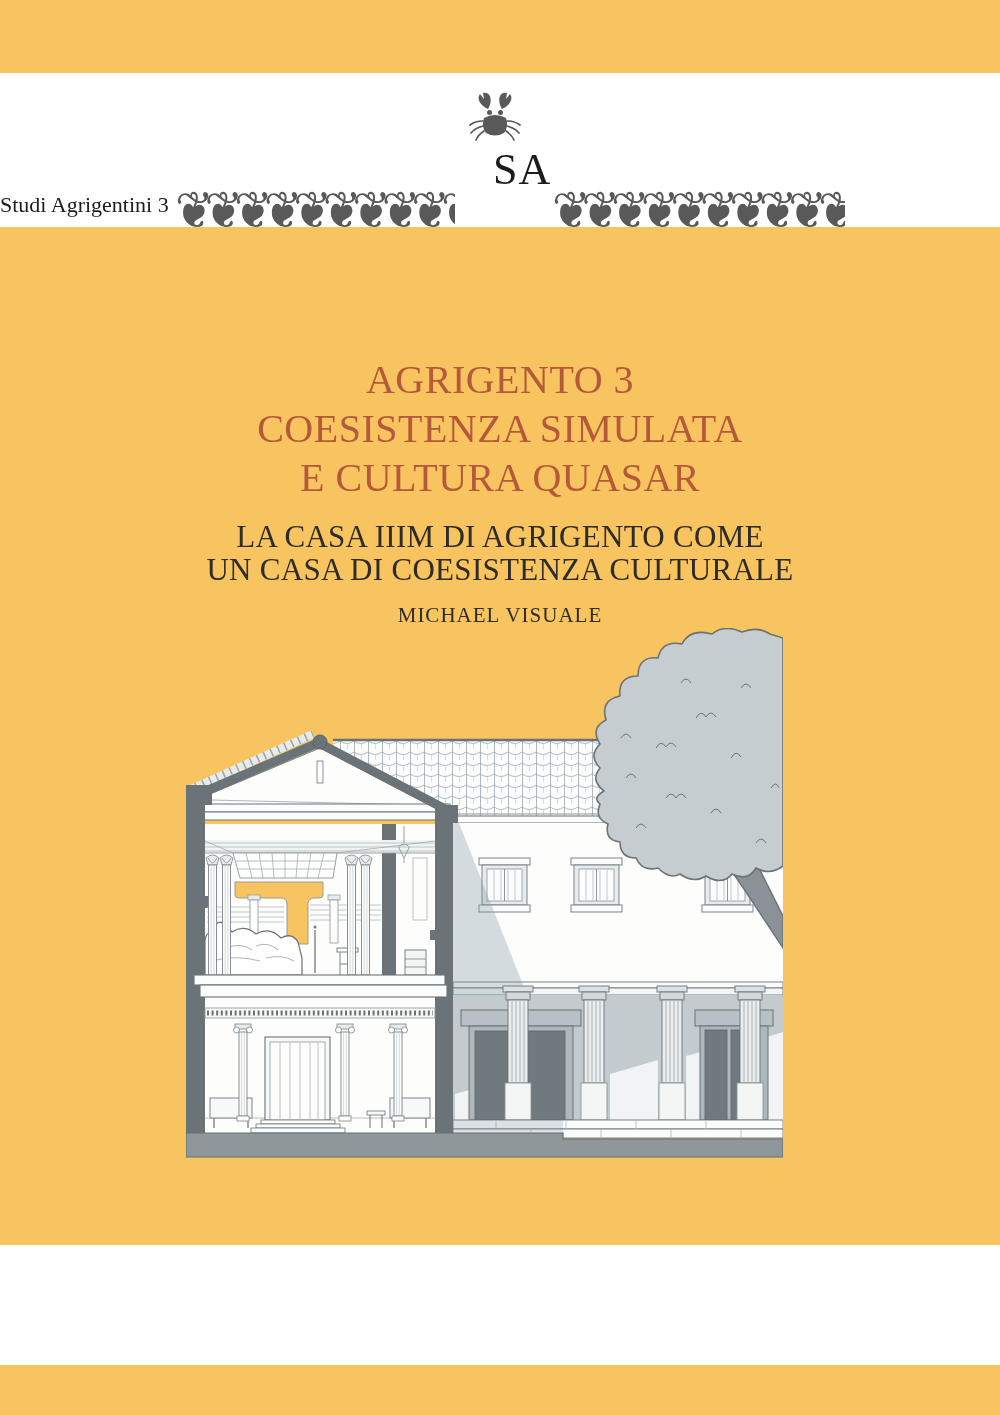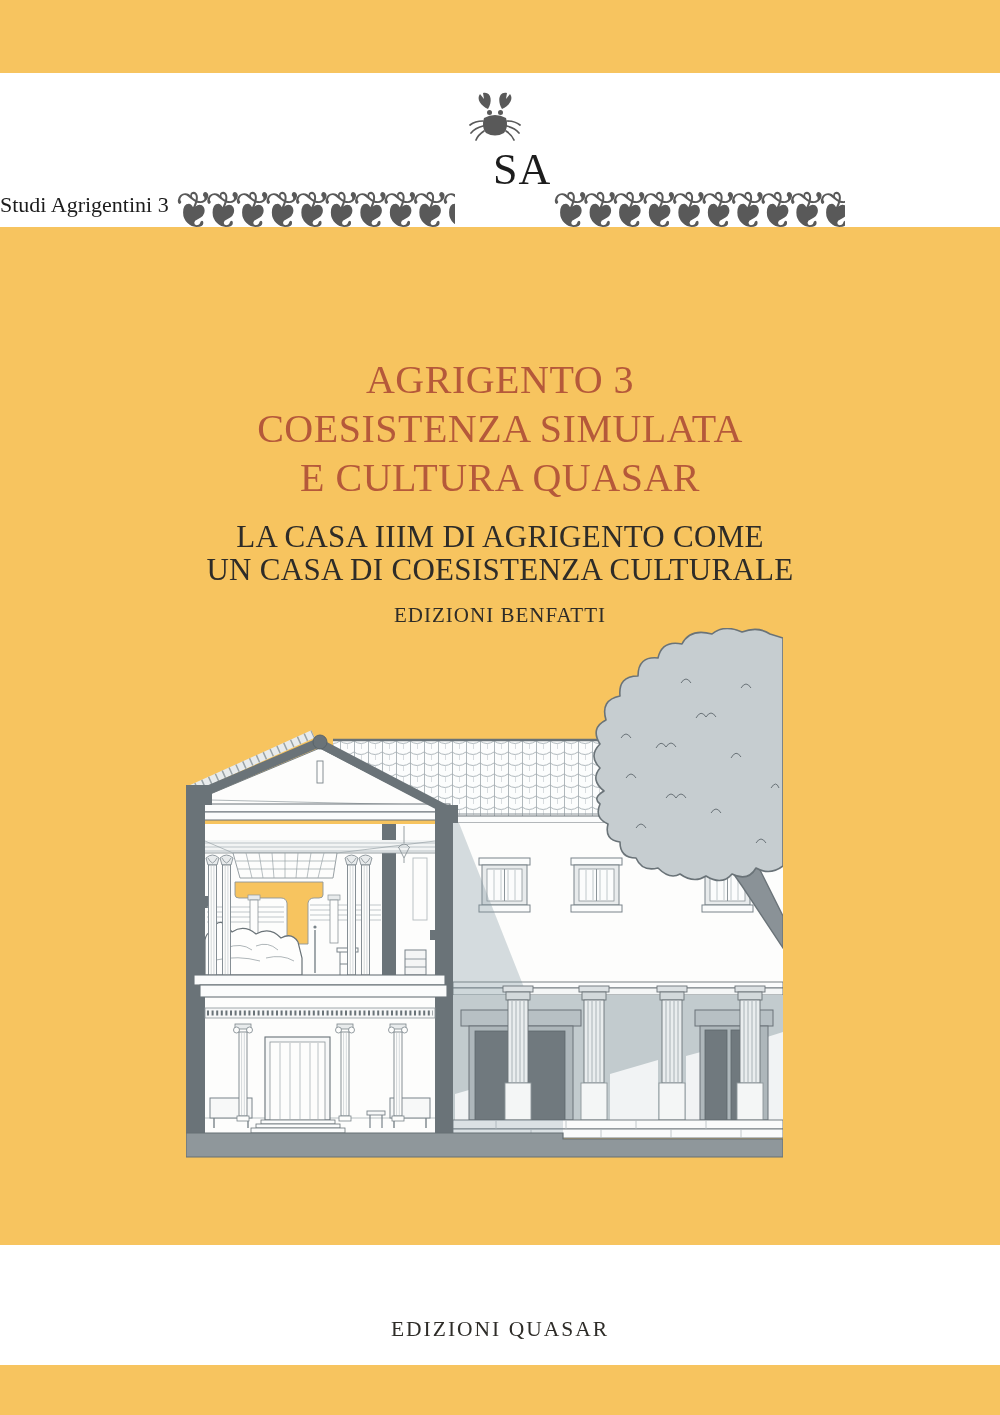--- a/index.html
+++ b/index.html
@@ -99,21 +99,21 @@
 
   <div class="title-block">
     <div>AGRIGENTO 3</div>
     <div>COESISTENZA SIMULATA</div>
     <div>E CULTURA QUASAR</div>
   </div>
   <div class="subtitle-block">
     <div>LA CASA IIIM DI AGRIGENTO COME</div>
     <div>UN CASA DI COESISTENZA CULTURALE</div>
   </div>
-  <div class="author">EDIZIONI BENFATTI</div>
+  <div class="author">MICHAEL VISUALE</div>
 
   <svg class="illustration" viewBox="0 0 597 532" shape-rendering="geometricPrecision">
     <defs>
       <pattern id="tiles" width="14" height="11" patternUnits="userSpaceOnUse">
         <rect width="14" height="11" fill="#FCFDFD"></rect>
         <path d="M0,3 q3.5,2.5 7,2.5 t7,-2.5" fill="none" stroke="#A7B0B4" stroke-width="0.9"></path>
         <line x1="0.5" y1="0" x2="0.5" y2="11" stroke="#A7B0B4" stroke-width="0.9"></line>
         <line x1="7.5" y1="5" x2="7.5" y2="11" stroke="#C9CFD2" stroke-width="0.7"></line>
       </pattern>
 
@@ -410,15 +410,14 @@
         <path d="M585,160 q5,-8 8,0"></path>
         <path d="M450,200 q5,-8 10,0"></path>
         <path d="M570,215 q5,-8 10,0"></path>
         <path d="M495,55 q5,-8 10,0"></path>
         <path d="M435,110 q5,-8 10,0"></path>
       </g>
     </g>
   </svg>
 
   <div class="band band-bottom"></div>
-  <div class="publisher">EDIZIONI QUASAR</div>
 
 </div>
 
 </body></html>

